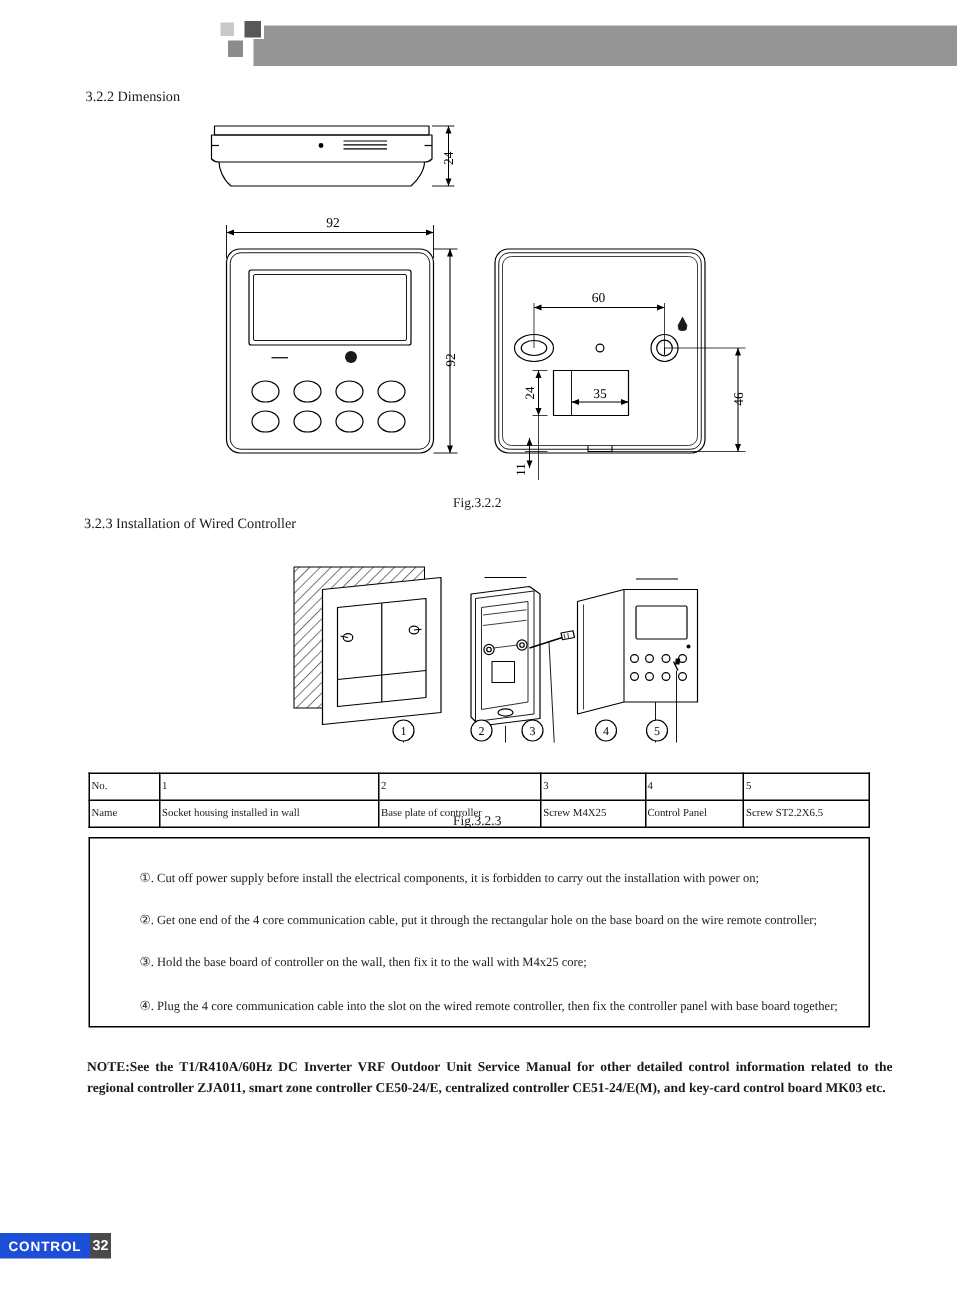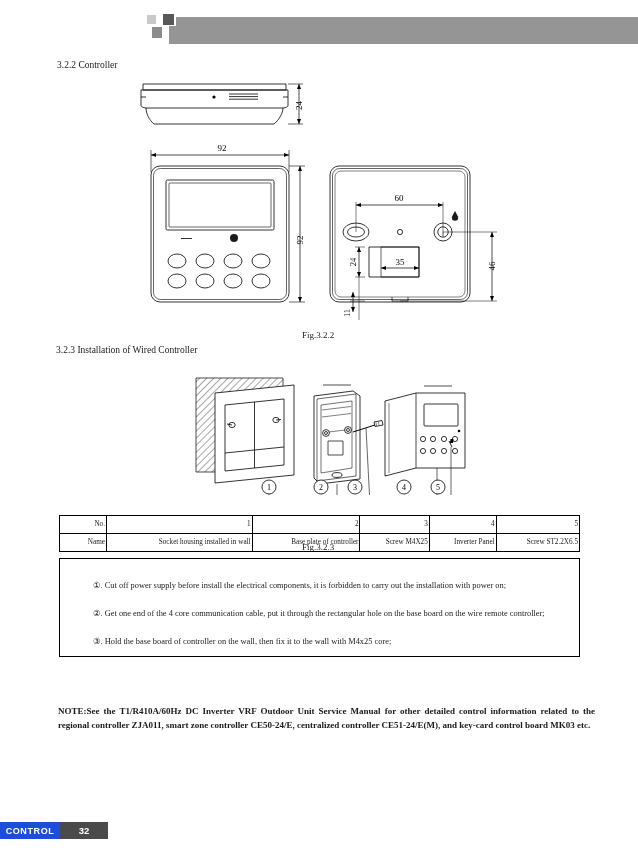--- a/index.html
+++ b/index.html
@@ -34,21 +34,21 @@
   
   .draw { position:absolute; left:0; top:0; }
 
   
   .parts-table {
     position:absolute; left:59px; top:515px; width:521px;
     border-collapse:collapse; font-size:7.2px;
     font-family:"Liberation Serif", serif;
   }
   .parts-table td {
-    border:1px solid #000; text-align:right; padding:4px 1px; height:17px;
+    border:1px solid #000; text-align:left; padding:4px 1px; height:17px;
     line-height:9px;
   }
   .col-label { width:47px; }
 
   
   .notice-box {
     position:absolute; left:59px; top:558px; width:521px;
     border:1.2px solid #000; padding:5px 7px 7px 7px;
     font-size:8.4px; line-height:13.2px;
     font-family:"Liberation Serif", serif;
@@ -65,38 +65,38 @@
 
   
   .footer { position:absolute; left:0; top:822px; height:17px; }
   .footer-control {
     position:absolute; left:0; top:0; width:60px; height:17px;
     background:#1d4ed8; color:#fff; font-family:"Liberation Sans", sans-serif;
     font-weight:bold; font-size:9px; letter-spacing:0.6px;
     display:flex; align-items:center; justify-content:center;
   }
   .footer-page {
-    position:absolute; left:60px; top:0; width:48px; height:17px;
+    position:absolute; left:60px; top:0; width:14px; height:17px;
     background:#4a4a4a; color:#fff; font-family:"Liberation Sans", sans-serif;
     font-weight:bold; font-size:9.5px;
     display:flex; align-items:center; justify-content:center;
   }
 </style>
 </head>
 <body>
 
 <div class="header">
   <div class="hdr-sq hdr-sq-light"></div>
   <div class="hdr-sq hdr-sq-dark"></div>
   <div class="hdr-sq hdr-sq-mid"></div>
   <div class="hdr-bar-top"></div>
   <div class="hdr-bar"></div>
 </div>
 
-<div class="sec-head" style="left:57px; top:60px;">3.2.2 Controller</div>
+<div class="sec-head" style="left:57px; top:60px;">3.2.2 Dimension</div>
 
 <svg class="draw" width="638" height="345" viewBox="0 0 638 345" style="top:0; left:0;">
   <g fill="none" stroke="#000" stroke-width="0.8" stroke-linejoin="round">
 
     <path d="M143,84 L286,84 L286,90 L143,90 Z"></path>
 
     <path d="M141,90 L288,90 L288,106 C288,106 286,108 283,108
              L146,108 C143,108 141,106 141,106 Z"></path>
 
     <path d="M141,97 L146,97"></path>
@@ -327,30 +327,31 @@
     <td>2</td>
     <td>3</td>
     <td>4</td>
     <td>5</td>
   </tr>
   <tr>
     <td class="col-label">Name</td>
     <td>Socket housing installed in wall</td>
     <td>Base plate of controller</td>
     <td>Screw M4X25</td>
-    <td>Inverter Panel</td>
+    <td>Control Panel</td>
     <td>Screw ST2.2X6.5</td>
   </tr>
 </tbody>
   </table>
 
 <div class="notice-box">
   <div class="notice-item">①. Cut off power supply before install the electrical components, it is forbidden to carry out the installation with power on;</div>
   <div class="notice-item">②. Get one end of the 4 core communication cable, put it through the rectangular hole on the base board on the wire remote controller;</div>
   <div class="notice-item">③. Hold the base board of controller on the wall, then fix it to the wall with M4x25 core;</div>
+  <div class="notice-item">④. Plug the 4 core communication cable into the slot on the wired remote controller, then fix the controller panel with base board together;</div>
 </div>
 
 <div class="note-para">NOTE:See the T1/R410A/60Hz DC Inverter VRF Outdoor Unit Service Manual for other detailed control information related to the regional controller ZJA011, smart zone controller CE50-24/E, centralized controller CE51-24/E(M), and key-card control board MK03 etc.</div>
 
 <div class="footer">
   <div class="footer-control">CONTROL</div>
   <div class="footer-page">32</div>
 </div>
 
 </body></html>

